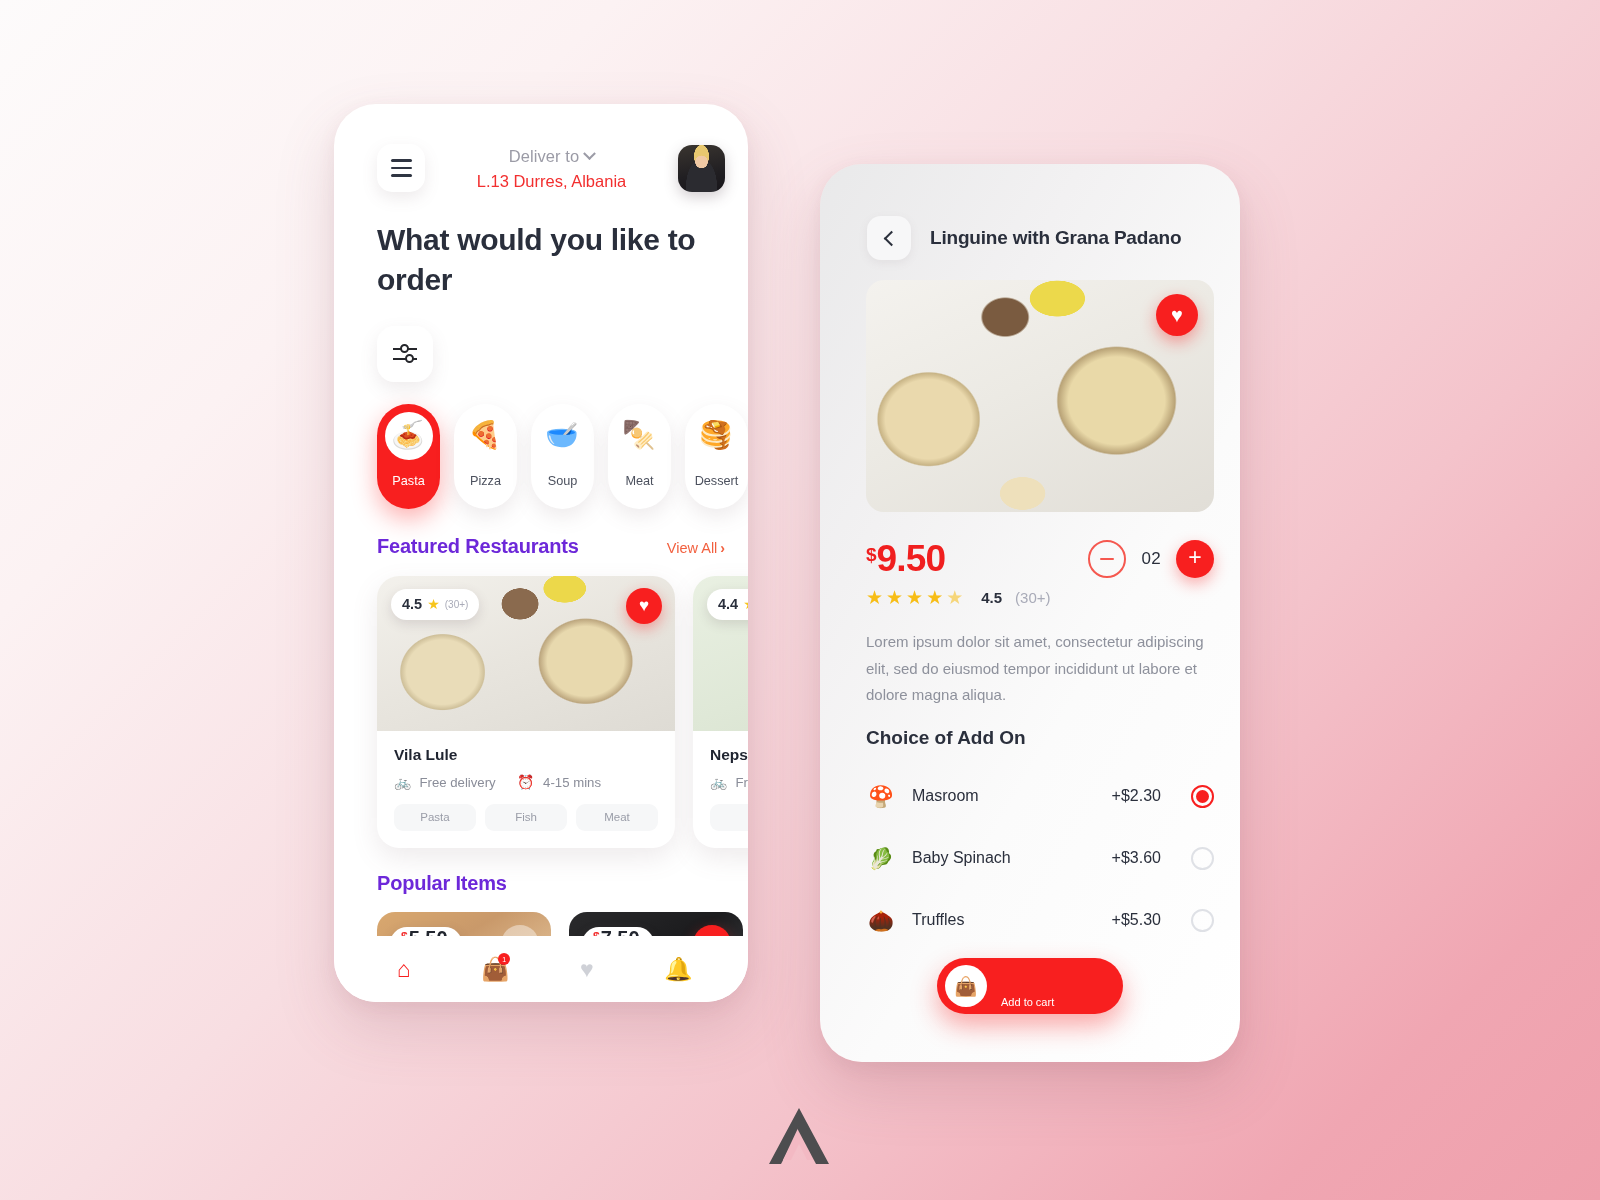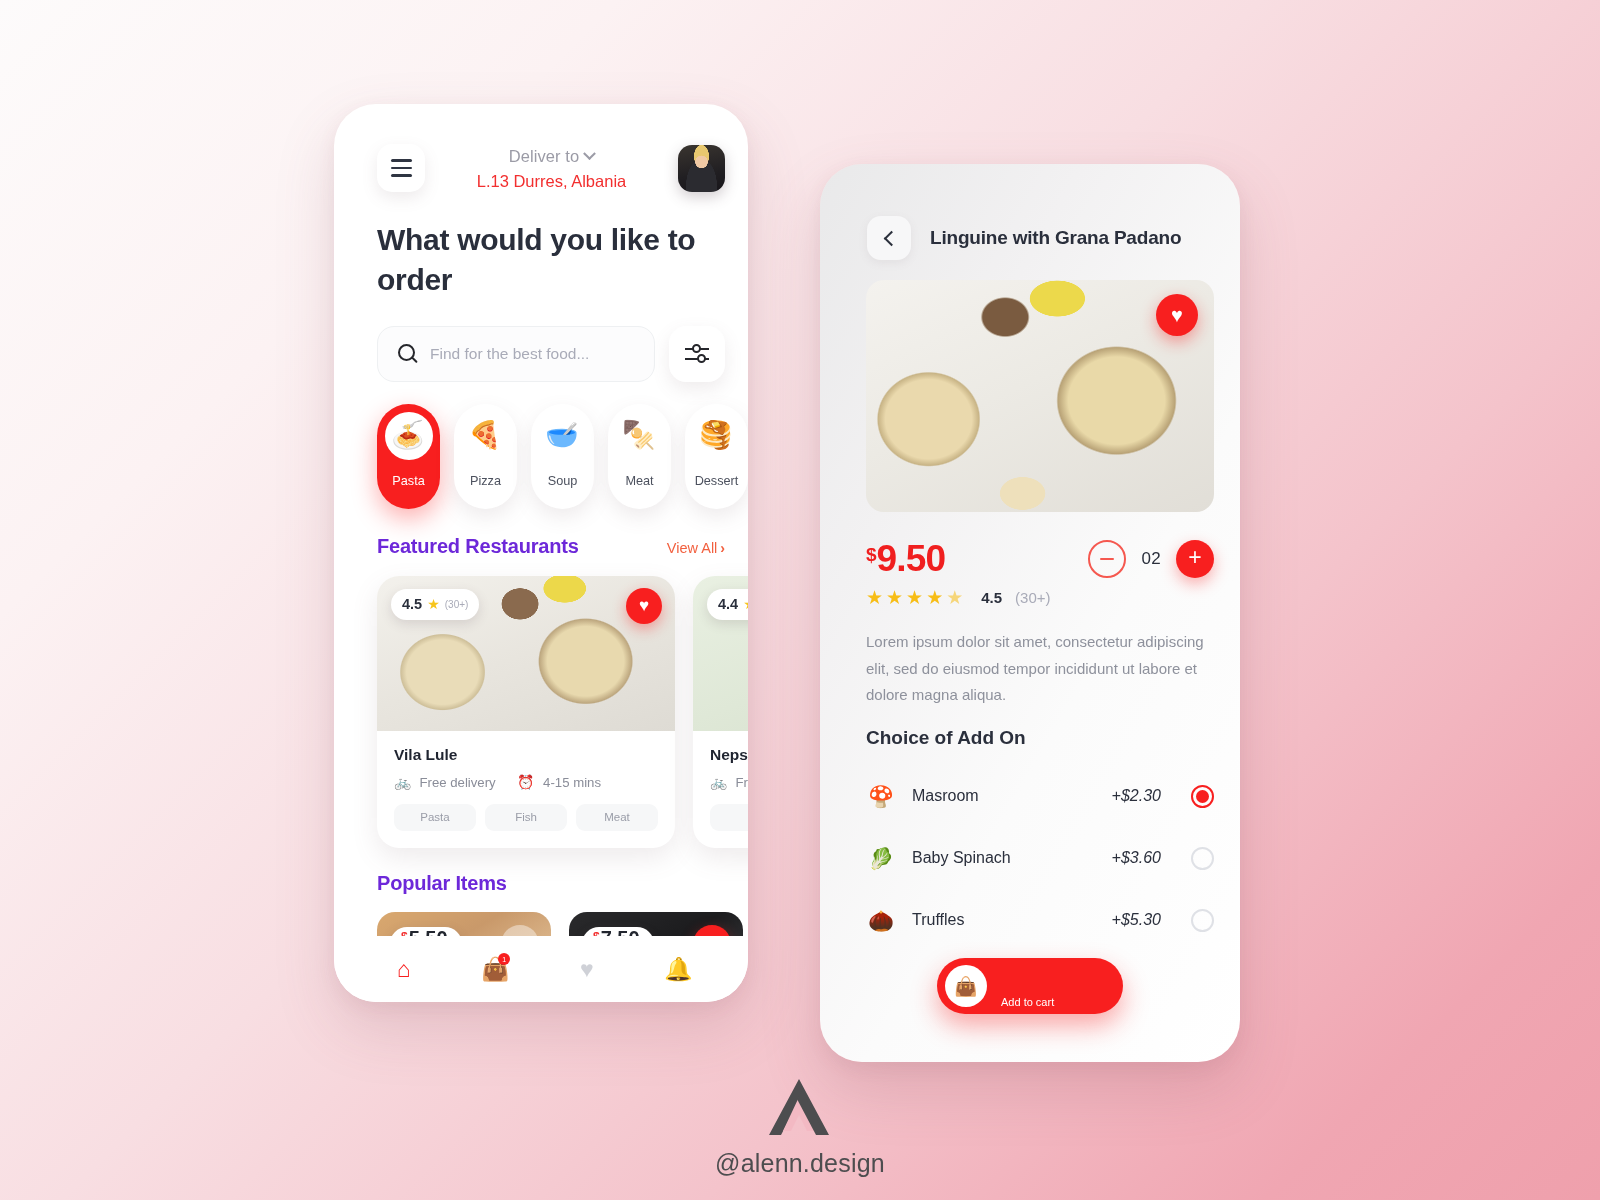--- a/index.html
+++ b/index.html
@@ -264,21 +264,21 @@
 
   .desc { margin: 20px 26px 0 26px; font-size: 15px; line-height: 1.78; color: #8e919c; }
   .addon-title { margin: 18px 26px 0 26px; font-size: 19px; font-weight: 700; color: #2a2f3c; }
 
   .addon-list { margin: 16px 26px 0 26px; }
   .addon {
     display:flex; align-items:center; gap: 16px; height: 62px; cursor: pointer;
   }
   .addon-ico { width: 30px; font-size: 21px; text-align: center; line-height: 1; }
   .addon-name { flex: 1; font-size: 16px; color: #2a2f3c; }
-  .addon-price { font-size: 16px; color: #2a2f3c; margin-right: 14px; font-style: italic; }
+  .addon-price { font-size: 16px; color: #2a2f3c; margin-right: 14px; }
   .radio { width: 23px; height: 23px; border-radius: 50%; border: 2px solid #dfe1e6; flex: 0 0 auto;
            display:flex; align-items:center; justify-content:center; }
   .radio.sel { border-color: #f81f1f; }
   .radio.sel::after { content:""; width: 13px; height: 13px; border-radius: 50%; background:#f81f1f; }
 
   .cart-btn {
     position: absolute; left: 117px; bottom: 48px; width: 186px; height: 56px; border-radius: 28px;
     background: #f81f1f; display:flex; align-items:center; gap: 14px; padding-left: 8px; cursor: pointer;
     box-shadow: 0 12px 26px rgba(248,31,31,.38);
   }
@@ -310,24 +310,20 @@
         <span class="chev"></span>
       </div>
       <div class="deliver-addr">L.13 Durres, Albania</div>
     </div>
     <div class="avatar"></div>
   </div>
 
   <div class="headline">What would you like to order</div>
 
   <div class="searchrow">
-    <div class="searchbox">
-      <span class="search-ico"></span>
-      <span class="search-ph">Find for the best food...</span>
-    </div>
     <div class="filter-btn">
       <span class="slider-line a">
           <span class="knob"></span>
         </span>
       <span class="slider-line b">
           <span class="knob"></span>
         </span>
     </div>
   </div>
 
@@ -521,14 +517,13 @@
     <div class="cart-label">Add to cart</div>
   </div>
 </div>
 
 <div class="watermark">
   <svg class="wm-logo" width="78" height="62" viewBox="0 0 78 62">
     <path d="M38 2 L68 58 L56 58 L38 24 L20 58 L8 58 Z" fill="#4d4d4f"></path>
     <path d="M38 20 L56 54 L46 54 L38 38 L30 54 L22 54 Z" fill="#f3b9c3"></path>
     <path d="M41 14 L64 58 L55 58 L36 22 Z" fill="#4d4d4f"></path>
   </svg>
-  <div class="wm-text">@alenn.design</div>
 </div>
 
 </body></html>

